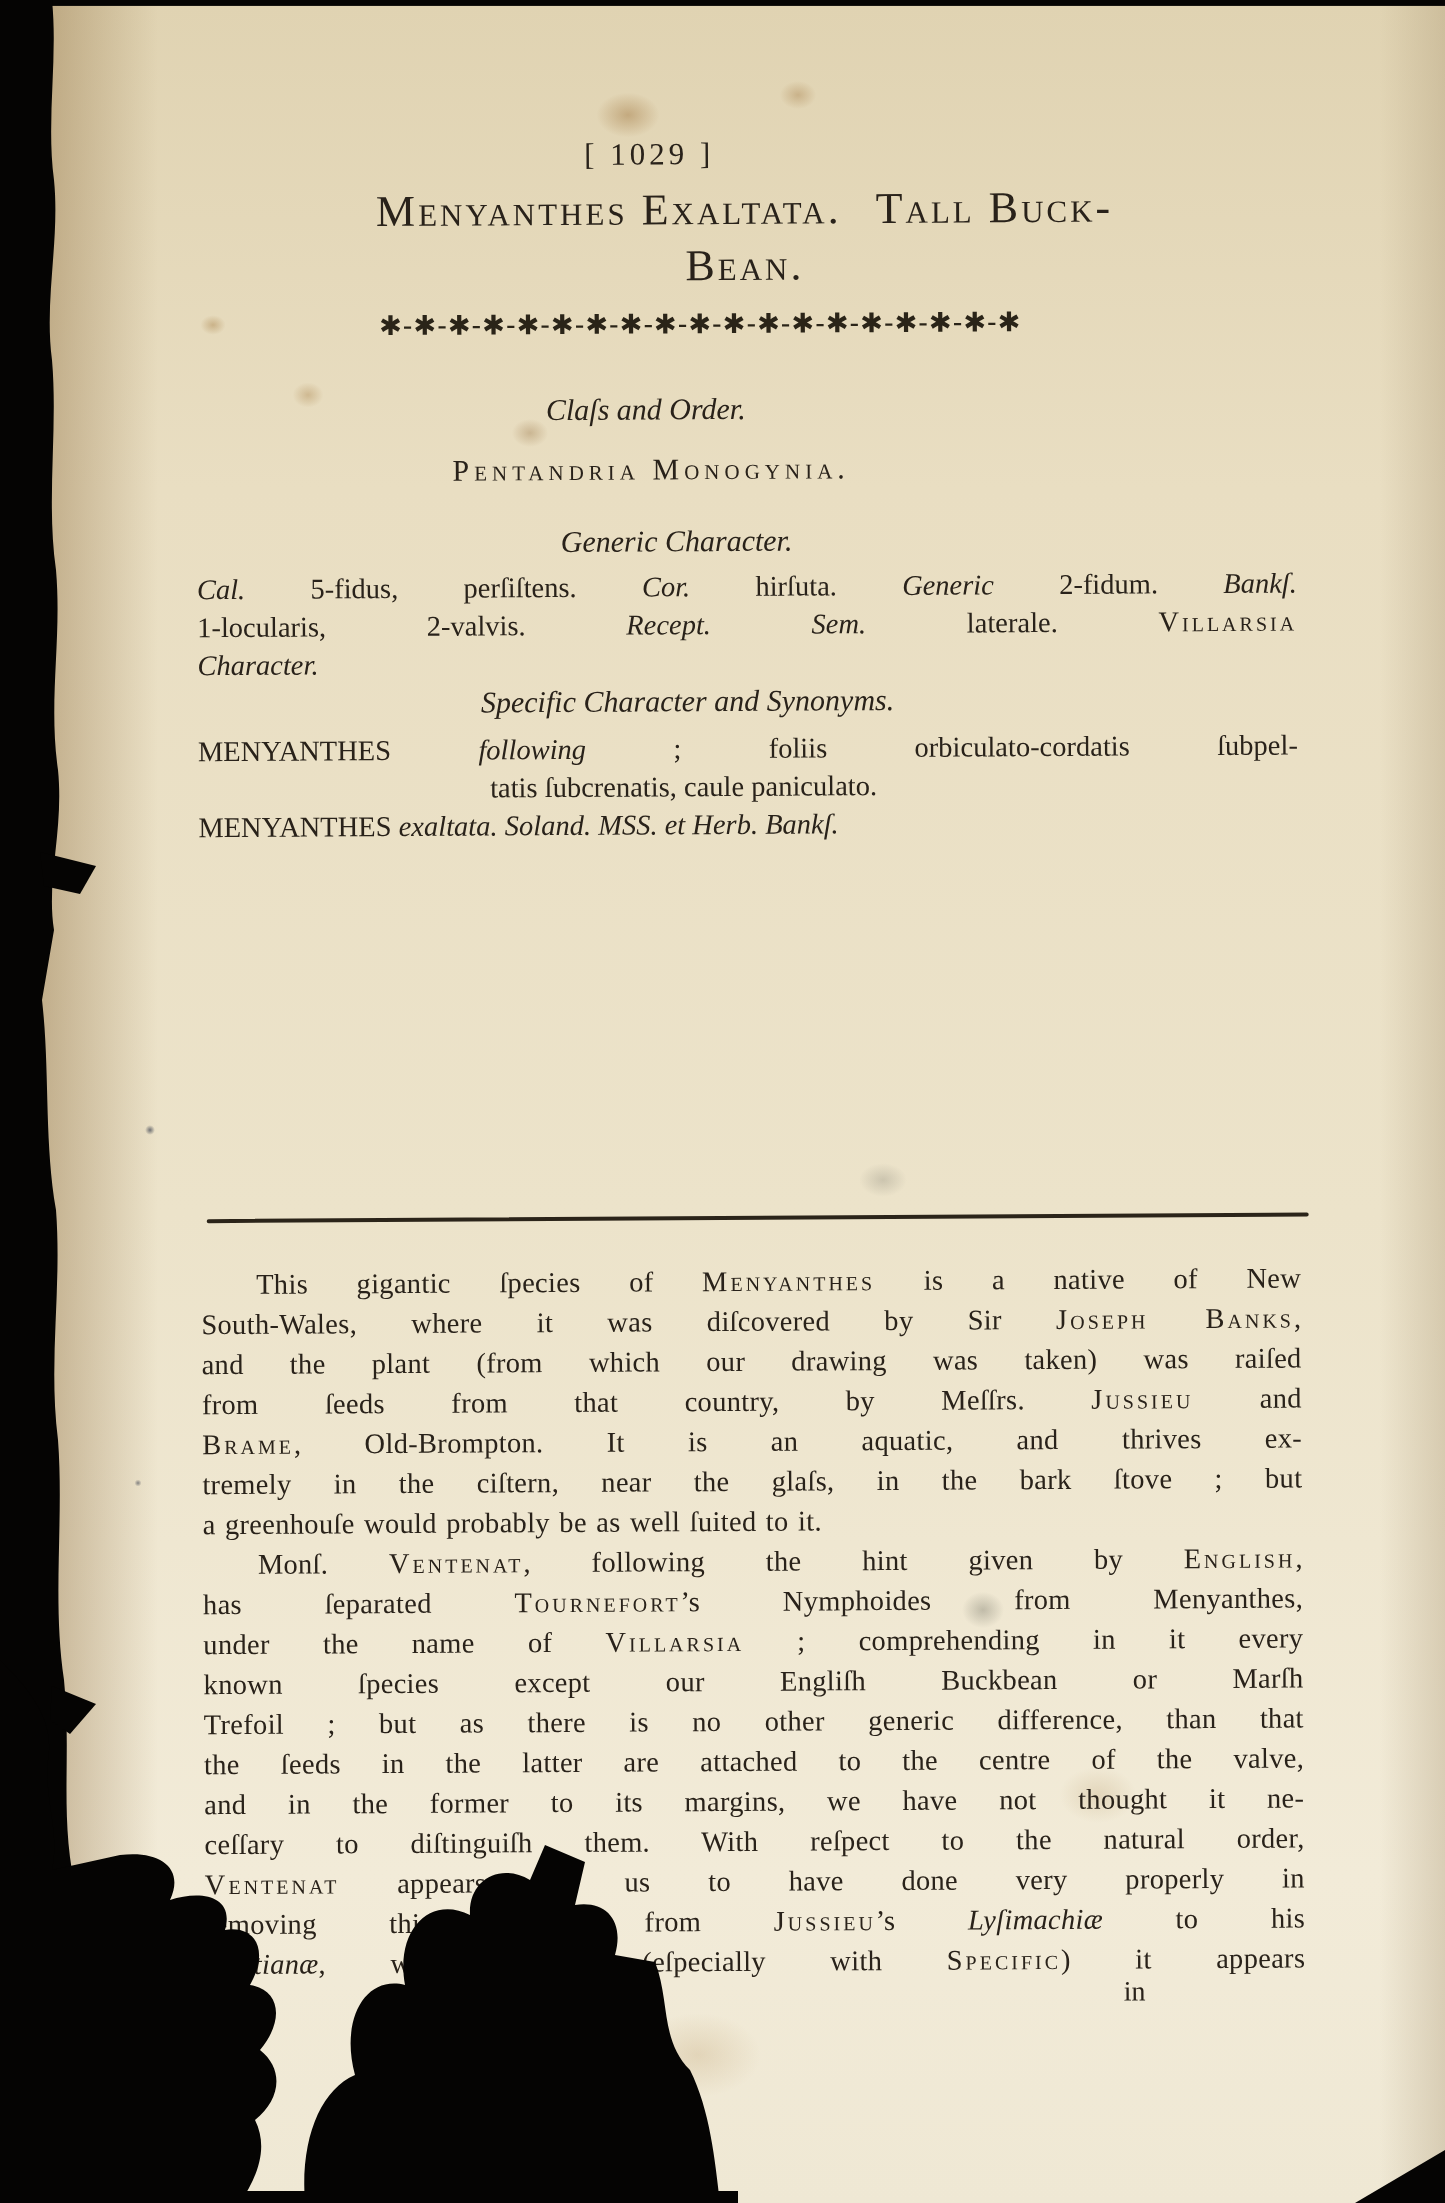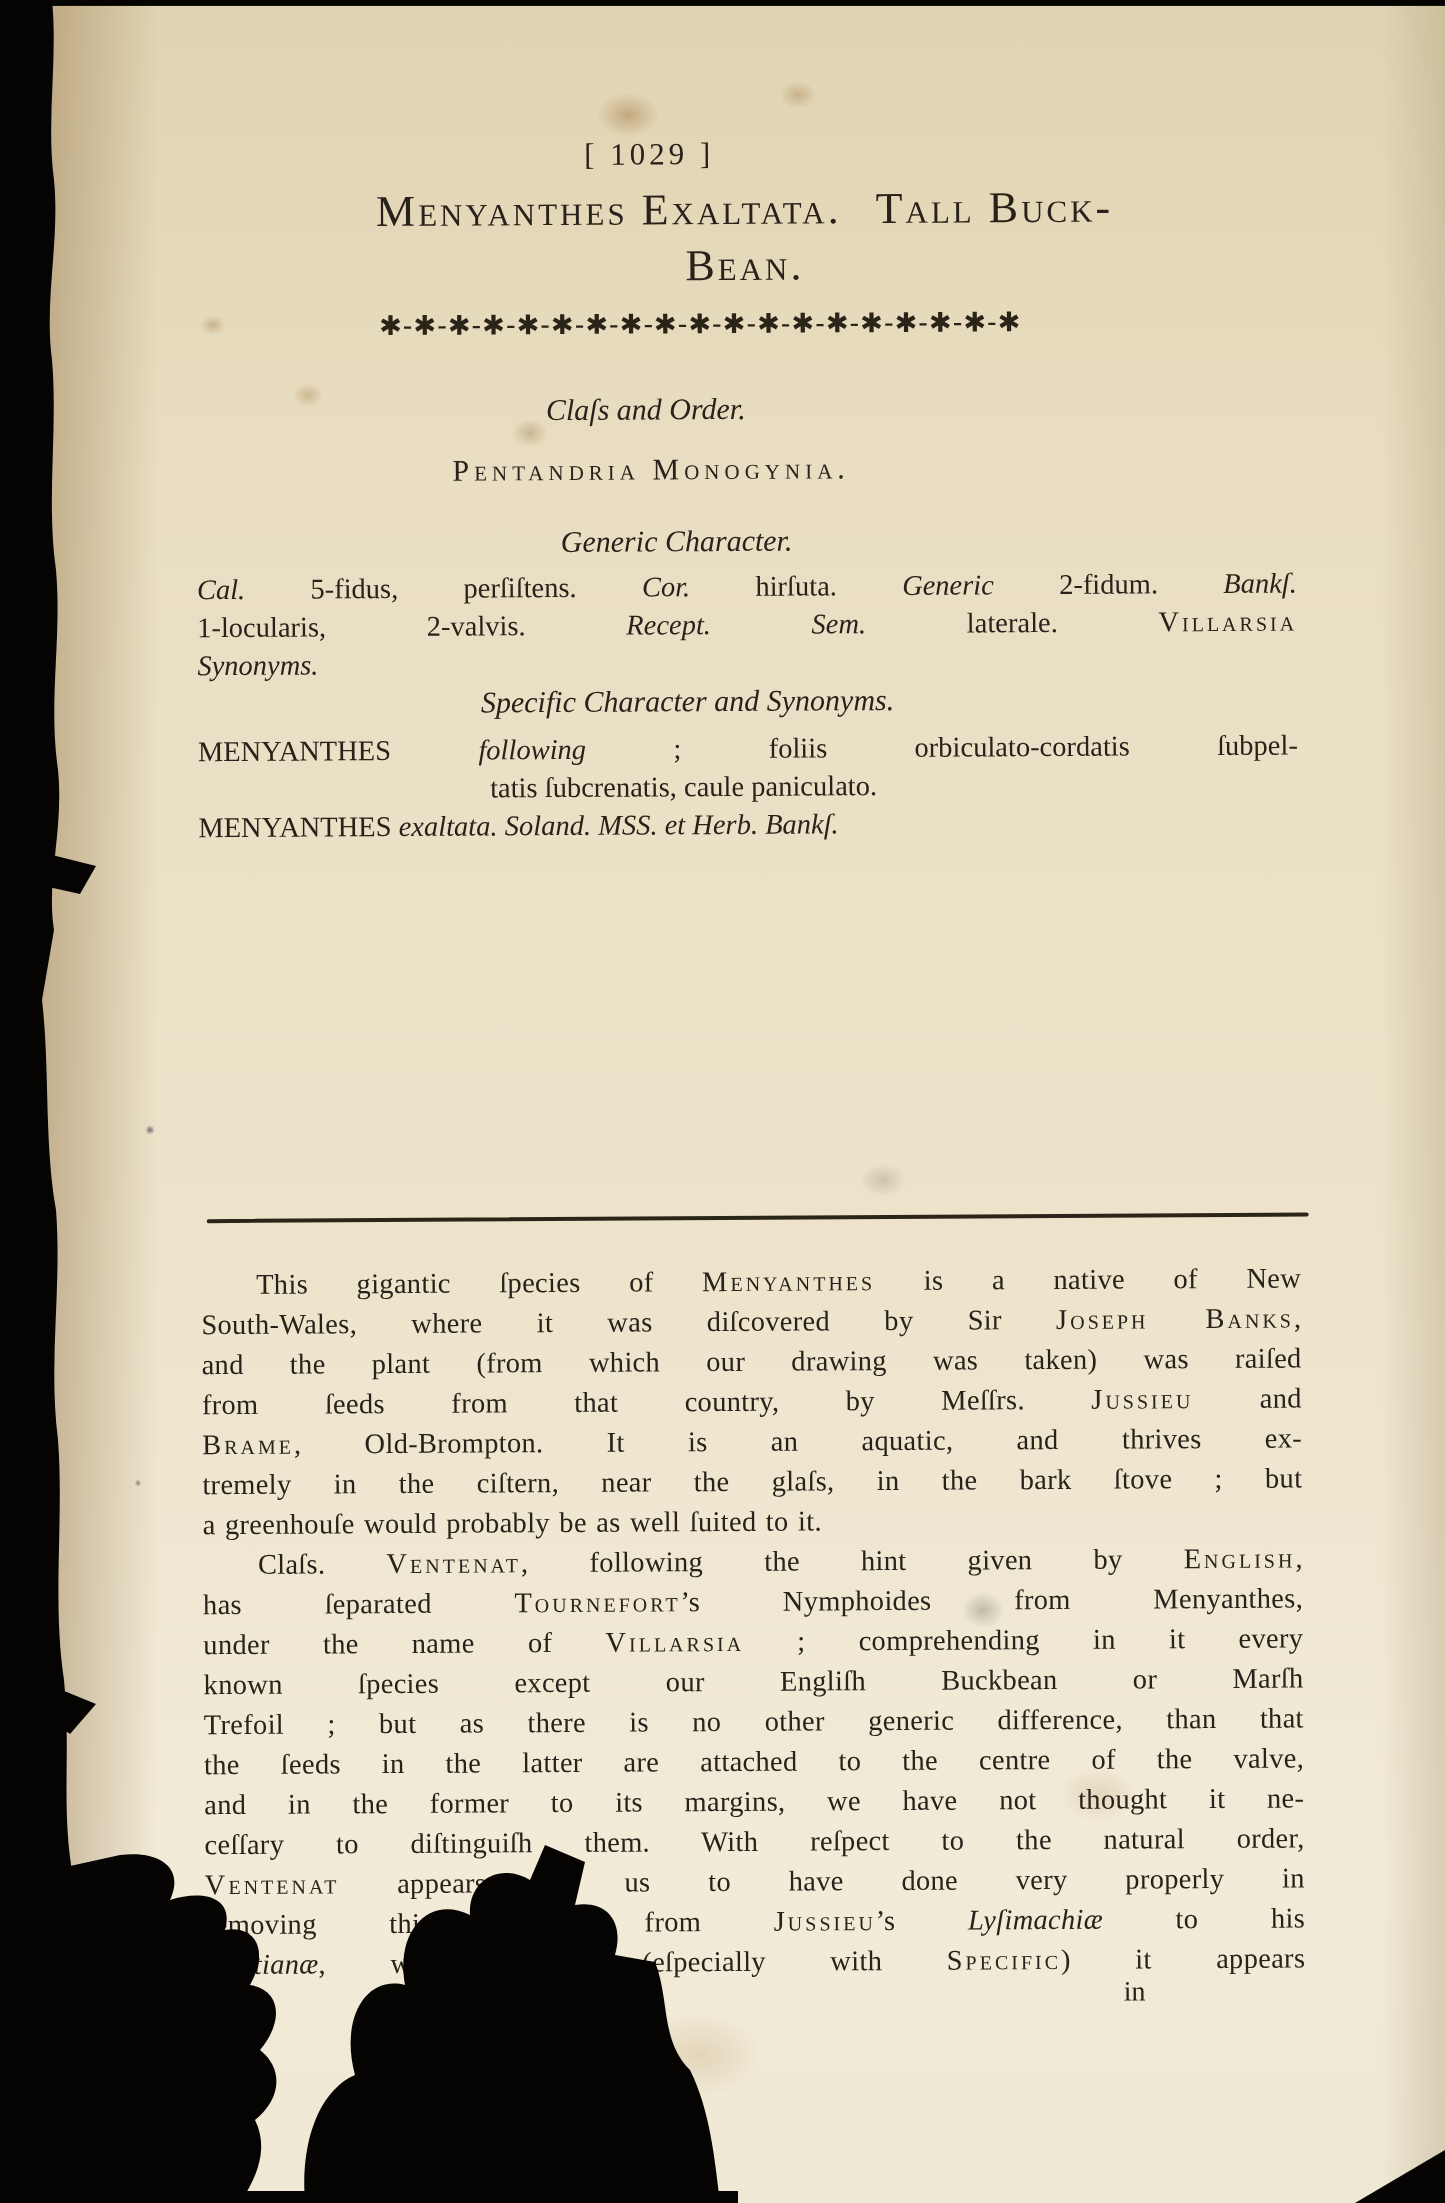--- a/index.html
+++ b/index.html
@@ -78,21 +78,21 @@
 
   <div class="blk ctr orn">✱-✱-✱-✱-✱-✱-✱-✱-✱-✱-✱-✱-✱-✱-✱-✱-✱-✱-✱</div>
 
   <div class="blk ctr hd-italic h-class">Claſs and Order.</div>
   <div class="blk ctr v-class">Pentandria Monogynia.</div>
 
   <div class="blk ctr hd-italic h-generic">Generic Character.</div>
   <div class="blk lines-generic">
       <div class="tline j"><span class="i">Cal.</span><span> 5-fidus, perſiſtens. </span><span class="i">Cor.</span><span> hirſuta. </span><span class="i">Generic</span><span> 2-fidum. </span><span class="i">Bankſ.</span></div>
       <div class="tline j"><span>1-locularis, 2-valvis. </span><span class="i">Recept. Sem.</span><span> laterale. </span><span class="sc">Villarsia</span></div>
-      <div class="tline"><span class="i">Synonyms.</span></div>
+      <div class="tline"><span class="i">Character.</span></div>
     </div>
 
   <div class="blk ctr hd-italic h-specific">Specific Character and Synonyms.</div>
   <div class="blk lines-specific">
       <div class="tline j"><span>MENYANTHES </span><span class="i">following</span><span> ; foliis orbiculato-cordatis ſubpel-</span></div>
       <div class="tline" style="text-indent: 292px;"><span>tatis ſubcrenatis, caule paniculato.</span></div>
       <div class="tline"><span>MENYANTHES </span><span class="i">exaltata. Soland. MSS. et Herb. Bankſ.</span></div>
     </div>
 
   <div class="rule"></div>
@@ -101,21 +101,21 @@
     <div>
         <div class="tline j" style="text-indent: 55px;"><span>This gigantic ſpecies of </span><span class="sc">Menyanthes</span><span> is a native of New</span></div>
         <div class="tline j"><span>South-Wales, where it was diſcovered by Sir </span><span class="sc">Joseph Banks</span><span>,</span></div>
         <div class="tline j"><span>and the plant (from which our drawing was taken) was raiſed</span></div>
         <div class="tline j"><span>from ſeeds from that country, by Meſſrs. </span><span class="sc">Jussieu</span><span> and</span></div>
         <div class="tline j"><span class="sc">Brame</span><span>, Old-Brompton. It is an aquatic, and thrives ex-</span></div>
         <div class="tline j"><span>tremely in the ciſtern, near the glaſs, in the bark ſtove ; but</span></div>
         <div class="tline"><span>a greenhouſe would probably be as well ſuited to it.</span></div>
       </div>
     <div>
-        <div class="tline j" style="text-indent: 55px;"><span>Claſs. </span><span class="sc">Ventenat</span><span>, following the hint given by </span><span class="sc">Engliſh</span><span>,</span></div>
+        <div class="tline j" style="text-indent: 55px;"><span>Monſ. </span><span class="sc">Ventenat</span><span>, following the hint given by </span><span class="sc">Engliſh</span><span>,</span></div>
         <div class="tline j"><span>has ſeparated </span><span class="sc">Tournefort</span><span>’s Nymphoides from Menyanthes,</span></div>
         <div class="tline j"><span>under the name of </span><span class="sc">Villarsia</span><span> ; comprehending in it every</span></div>
         <div class="tline j"><span>known ſpecies except our Engliſh Buckbean or Marſh</span></div>
         <div class="tline j"><span>Trefoil ; but as there is no other generic difference, than that</span></div>
         <div class="tline j"><span>the ſeeds in the latter are attached to the centre of the valve,</span></div>
         <div class="tline j"><span>and in the former to its margins, we have not thought it ne-</span></div>
         <div class="tline j"><span>ceſſary to diſtinguiſh them. With reſpect to the natural order,</span></div>
         <div class="tline j"><span class="sc">Ventenat</span><span> appears to us to have done very properly in</span></div>
         <div class="tline j"><span>removing this genus from </span><span class="sc">Jussieu</span><span>’s </span><span class="i">Lyſimachiæ</span><span> to his</span></div>
         <div class="tline j"><span class="i">Gentianæ</span><span>, with which (eſpecially with </span><span class="sc">Specific</span><span>) it appears</span></div>

